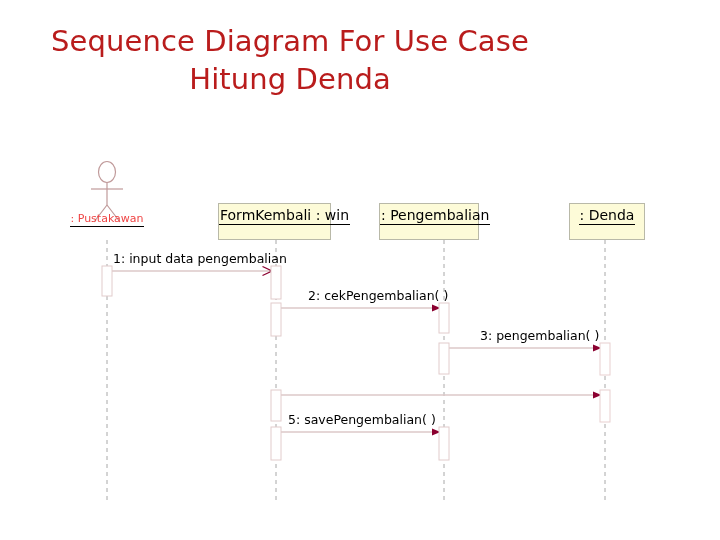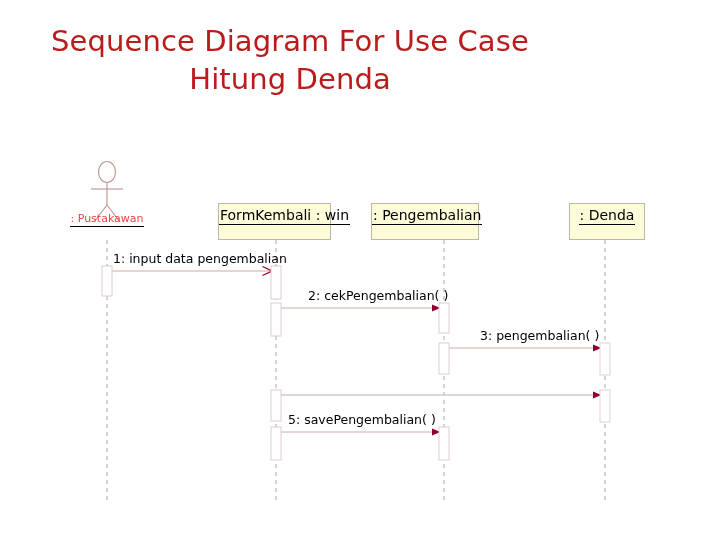--- a/index.html
+++ b/index.html
@@ -164,21 +164,21 @@
       </g>
     </svg>
   </div>
 
   <div class="participant-box" style="left:218px; top:203px; width:113px; height:37px;">
     <div class="participant-label">
       <span>FormKembali : win</span>
     </div>
   </div>
 
-  <div class="participant-box" style="left:371px; top:203px; width:108px; height:37px;">
+  <div class="participant-box" style="left:379px; top:203px; width:100px; height:37px;">
     <div class="participant-label">
       <span>: Pengembalian</span>
     </div>
   </div>
 
   <div class="participant-box" style="left:569px; top:203px; width:76px; height:37px;">
     <div class="participant-label">
       <span>: Denda</span>
     </div>
   </div>

